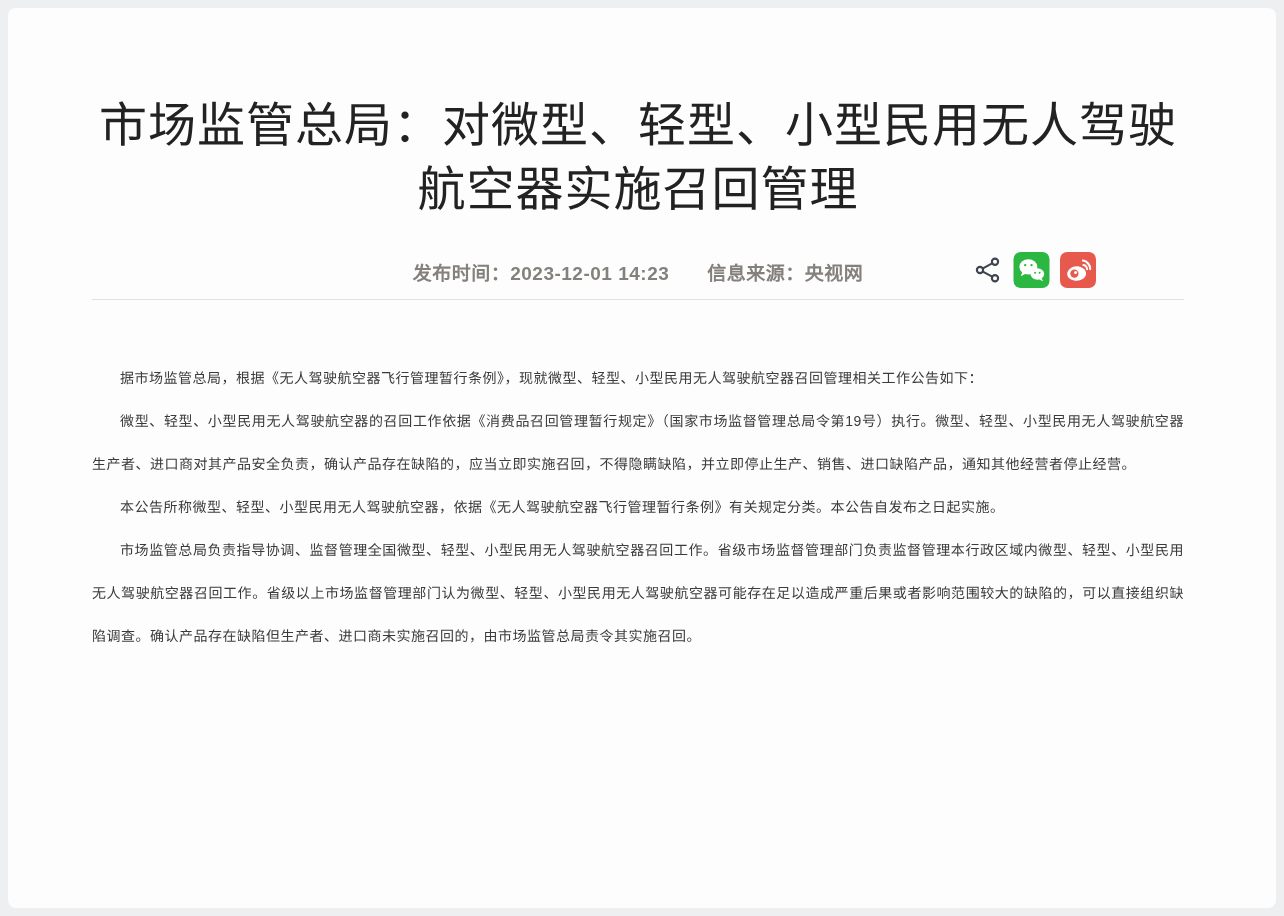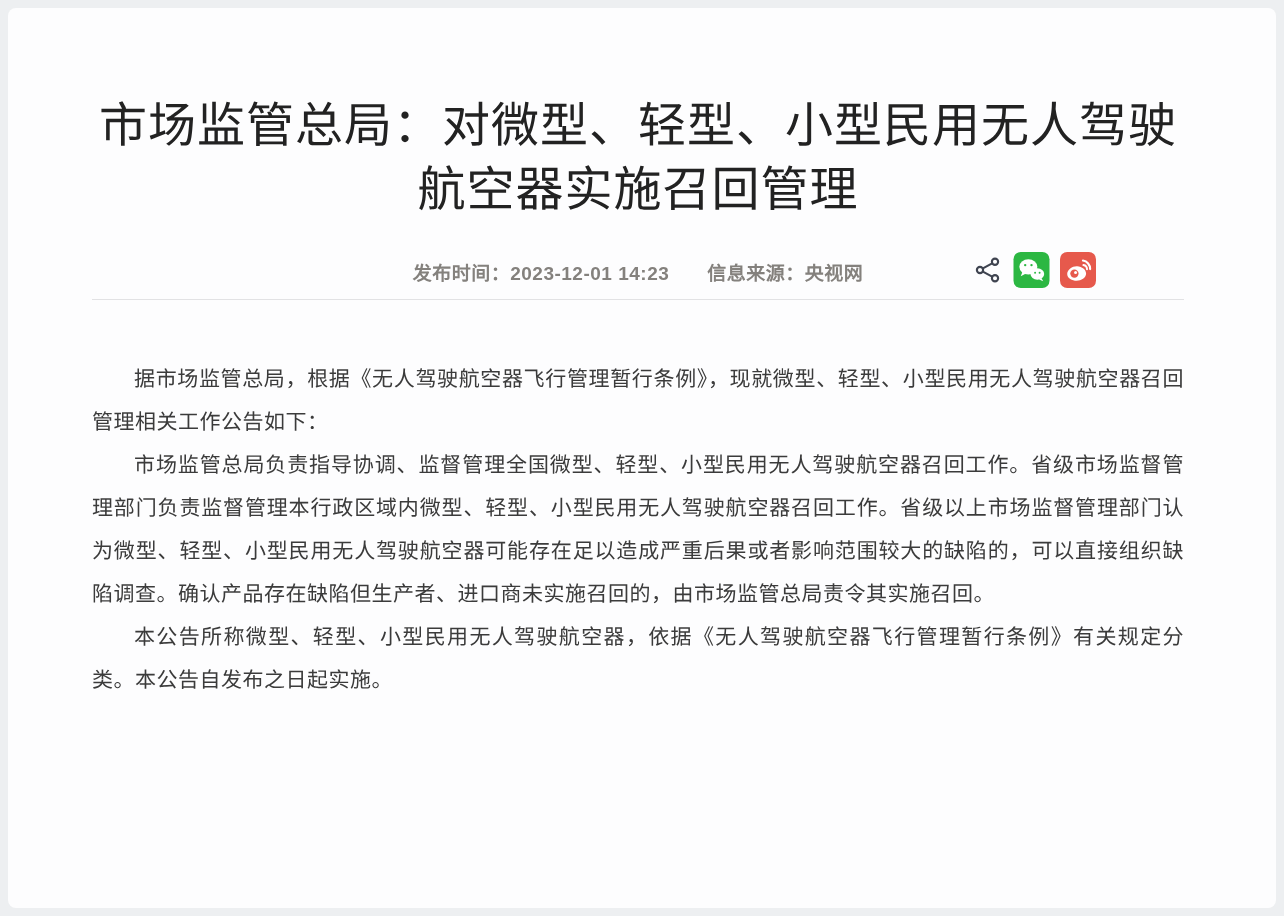--- a/index.html
+++ b/index.html
@@ -64,21 +64,21 @@
   .share-btn.tile  { width: 37px; height: 36px; }
   .divider {
     border: none;
     border-top: 1px solid #e2e2e4;
     margin-top: 9px;
   }
   .article-body {
     margin-top: 57px;
   }
   .article-body p {
-    font-size: 21px;
+    font-size: 14px;
     line-height: 43px;
     color: #3b3b3b;
     text-align: justify;
     text-indent: 2em;
     letter-spacing: 0.5px;
   }
 </style>
 </head>
 <body>
 
@@ -127,18 +127,19 @@
             <path d="M26 14.5 A 4.8 4.8 0 0 1 30 19.2" fill="none" stroke="#ffffff" stroke-width="2.2" stroke-linecap="round"></path>
           </svg>
         </span>
       </div>
     </div>
 
     <hr class="divider">
 
     <div class="article-body">
       <p>据市场监管总局，根据《无人驾驶航空器飞行管理暂行条例》，现就微型、轻型、小型民用无人驾驶航空器召回管理相关工作公告如下：</p>
+      <p>微型、轻型、小型民用无人驾驶航空器的召回工作依据《消费品召回管理暂行规定》（国家市场监督管理总局令第19号）执行。微型、轻型、小型民用无人驾驶航空器生产者、进口商对其产品安全负责，确认产品存在缺陷的，应当立即实施召回，不得隐瞒缺陷，并立即停止生产、销售、进口缺陷产品，通知其他经营者停止经营。</p>
+      <p>本公告所称微型、轻型、小型民用无人驾驶航空器，依据《无人驾驶航空器飞行管理暂行条例》有关规定分类。本公告自发布之日起实施。</p>
       <p>市场监管总局负责指导协调、监督管理全国微型、轻型、小型民用无人驾驶航空器召回工作。省级市场监督管理部门负责监督管理本行政区域内微型、轻型、小型民用无人驾驶航空器召回工作。省级以上市场监督管理部门认为微型、轻型、小型民用无人驾驶航空器可能存在足以造成严重后果或者影响范围较大的缺陷的，可以直接组织缺陷调查。确认产品存在缺陷但生产者、进口商未实施召回的，由市场监管总局责令其实施召回。</p>
-      <p>本公告所称微型、轻型、小型民用无人驾驶航空器，依据《无人驾驶航空器飞行管理暂行条例》有关规定分类。本公告自发布之日起实施。</p>
     </div>
 
   </div>
 </div>
 
 </body></html>

